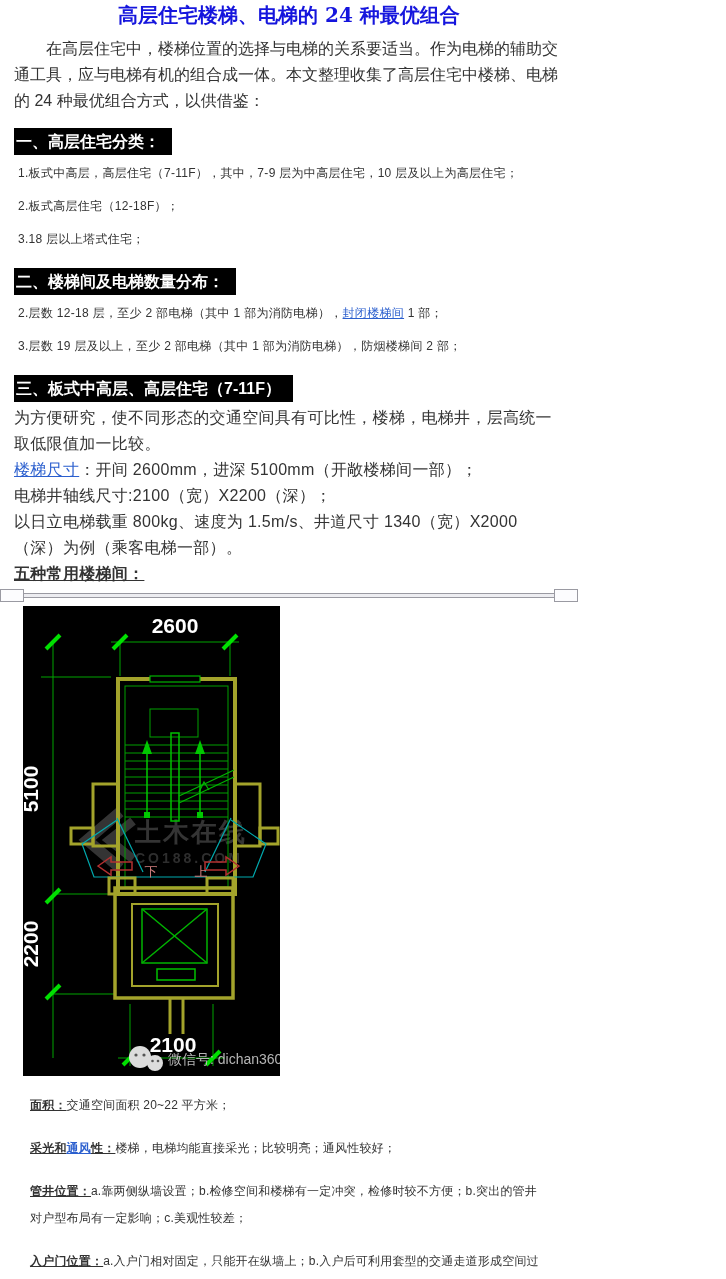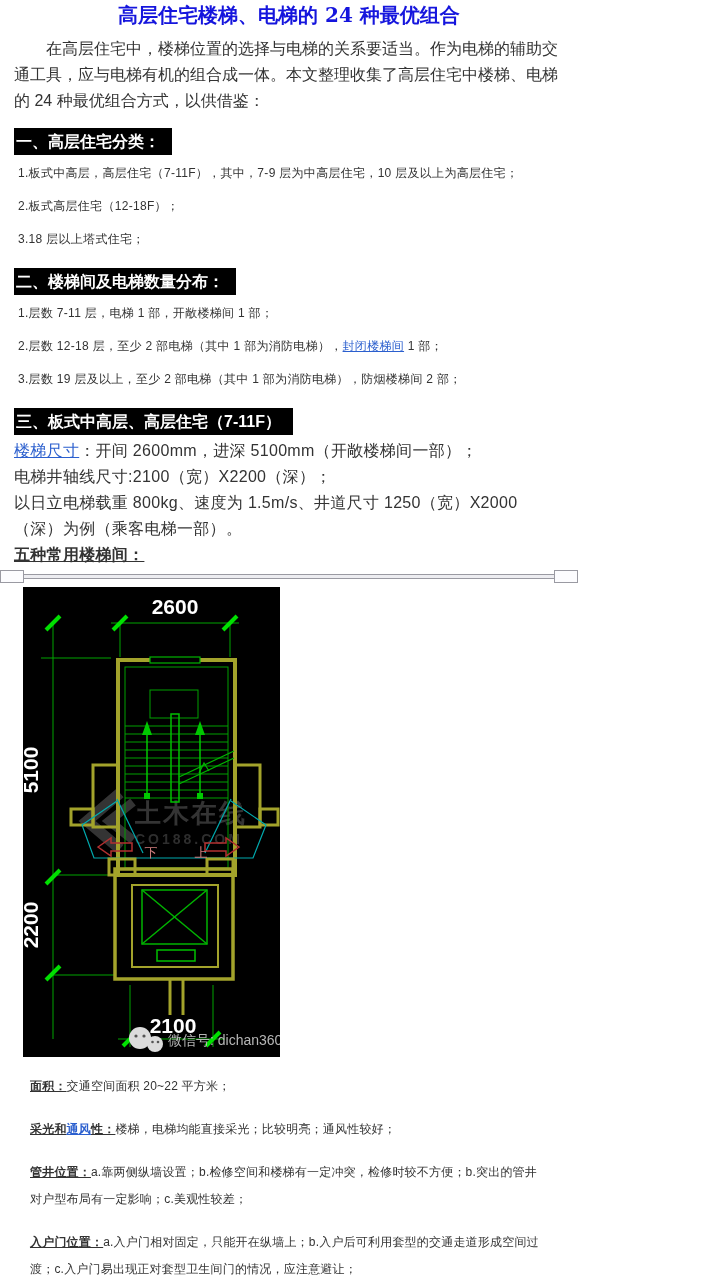--- a/index.html
+++ b/index.html
@@ -42,30 +42,30 @@
     <div class="bh-row">
       <span class="bh">一、高层住宅分类：</span>
     </div>
     <p class="item">1.板式中高层，高层住宅（7-11F），其中，7-9 层为中高层住宅，10 层及以上为高层住宅；</p>
     <p class="item">2.板式高层住宅（12-18F）；</p>
     <p class="item">3.18 层以上塔式住宅；</p>
 
     <div class="bh-row">
       <span class="bh">二、楼梯间及电梯数量分布：</span>
     </div>
-    <p class="item">1.层数 7-11 层，电梯 1 部，开敞楼梯间 1 部；</p>
     <p class="item"><span>2.层数 12-18 层，至少 2 部电梯（其中 1 部为消防电梯），</span><a class="doclink">封闭楼梯间</a><span> 1 部；</span></p>
     <p class="item">3.层数 19 层及以上，至少 2 部电梯（其中 1 部为消防电梯），防烟楼梯间 2 部；</p>
 
     <div class="bh-row">
       <span class="bh">三、板式中高层、高层住宅（7-11F）</span>
     </div>
+    <p class="para">为方便研究，使不同形态的交通空间具有可比性，楼梯，电梯井，层高统一取低限值加一比较。</p>
     <p class="para"><a class="doclink">楼梯尺寸</a><span>：开间 2600mm，进深 5100mm（开敞楼梯间一部）；</span></p>
     <p class="para">电梯井轴线尺寸:2100（宽）X2200（深）；</p>
-    <p class="para">以日立电梯载重 800kg、速度为 1.5m/s、井道尺寸 1250（宽）X2000（深）为例（乘客电梯一部）。</p>
+    <p class="para">以日立电梯载重 800kg、速度为 1.5m/s、井道尺寸 1340（宽）X2000（深）为例（乘客电梯一部）。</p>
     <p class="para"><b>五种常用楼梯间：</b></p>
   </div>
 
   <div class="divider">
     <div class="line"></div>
     <div class="handle left"></div>
     <div class="handle right"></div>
   </div>
 
   <div class="content">

